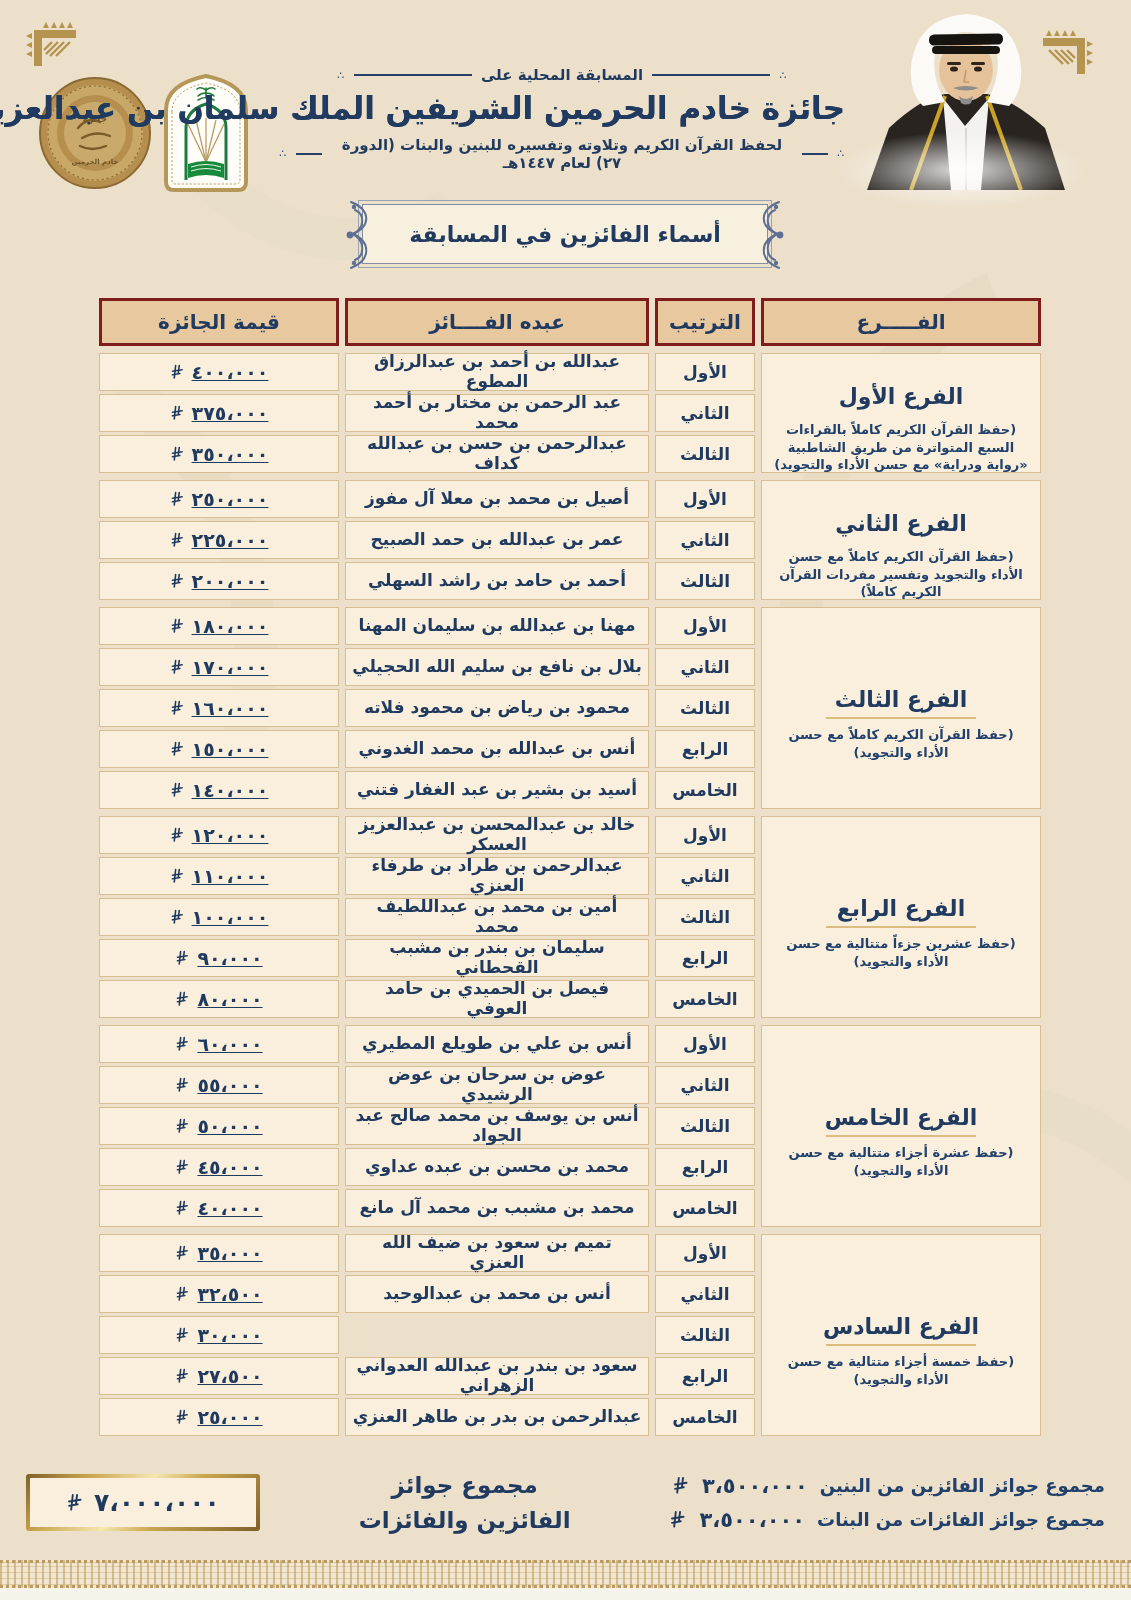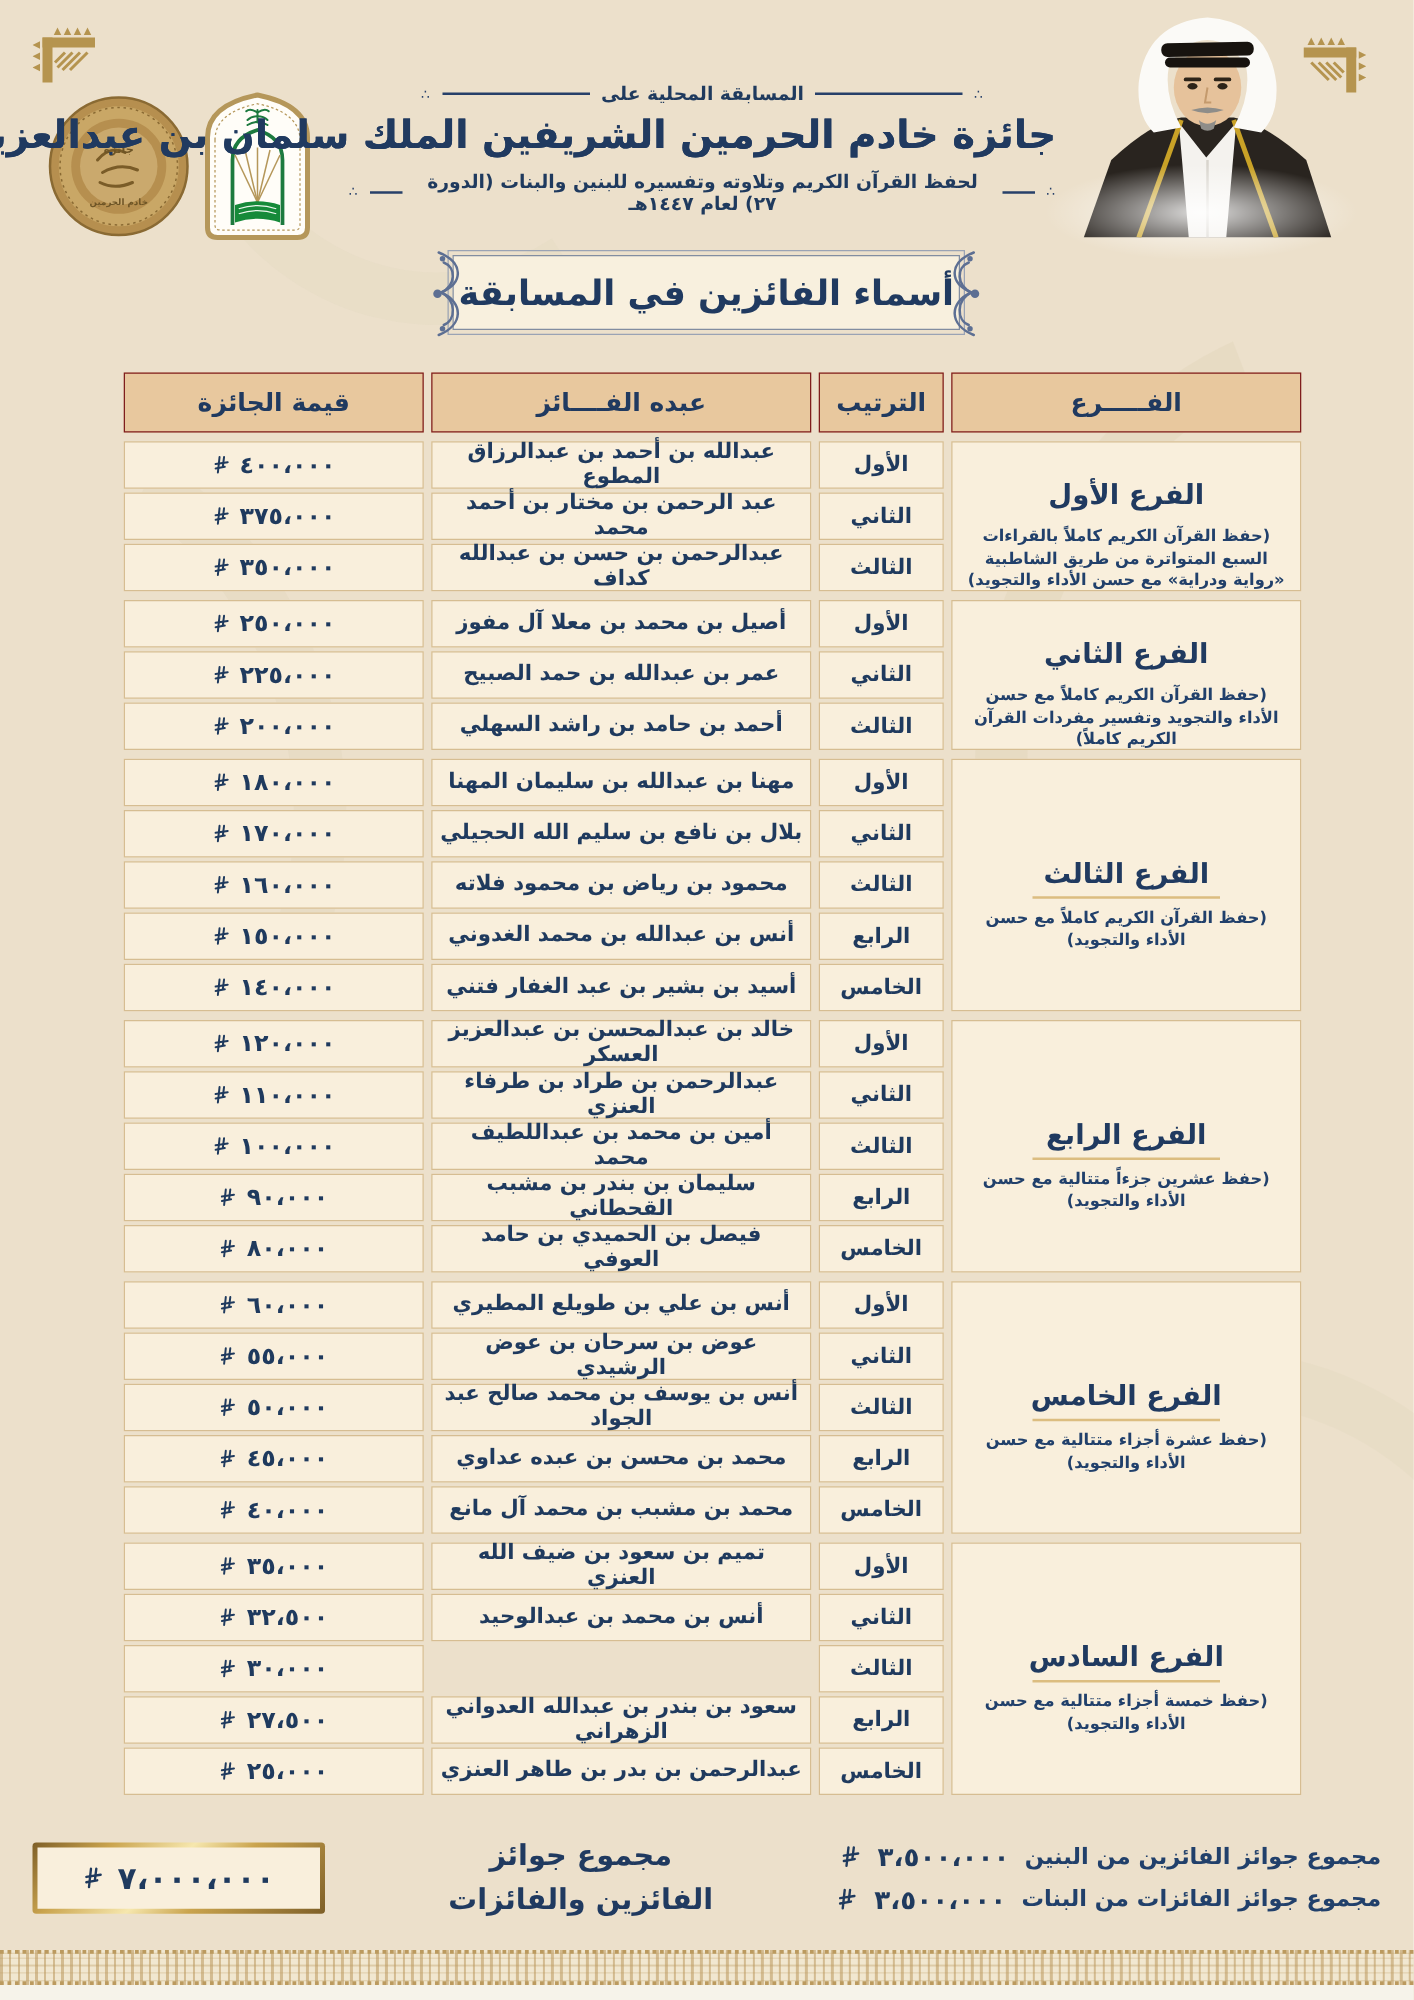--- a/index.html
+++ b/index.html
@@ -41,46 +41,46 @@
   .kicker-text{ font-size:15px; font-weight:bold; color:#1f3a5e; }
   .main-title{ font-size:31px; font-weight:bold; color:#203a60; line-height:1.35; margin-top:4px;
                white-space:nowrap; text-shadow:0 0 .4px #203a60; }
   .subtitle-row{ margin-top:6px; }
   .subtitle-text{ font-size:15px; font-weight:bold; color:#1f3a5e; }
 
   
   .banner{ position:absolute; top:204px; right:363px; width:406px; height:60px;
     background:#f8f0de; border:1.4px solid #828da0; outline:1.2px solid #9aa3b4; outline-offset:3px;
     display:flex; align-items:center; justify-content:center; }
-  .banner-title{ font-size:28px; font-weight:bold; color:#203a60; }
+  .banner-title{ font-size:22px; font-weight:bold; color:#203a60; }
   .flourish{ position:absolute; top:-7px; width:40px; height:74px; color:#5d6f93; }
   .flourish.right{ right:-22px; }
   .flourish.left{ left:-22px; transform:scaleX(-1); }
 
   
   .table{ position:absolute; top:298px; right:90px; width:950px; }
   .thead, .section{
     display:grid;
     grid-template-columns:280px 100px 304px 240px; 
     column-gap:6px;
   }
   .thead{ margin-bottom:7px; }
-  .th{ height:48px; background:#e8c89e; border:1px solid #7f1d1d;
+  .th{ height:48px; background:#e8c89e; border:3px solid #7f1d1d;
        display:flex; align-items:center; justify-content:center;
        font-size:20px; font-weight:bold; color:#203a60; }
   .section{ grid-auto-rows:38px; row-gap:3px; margin-bottom:7px; }
   .cell{ background:#f9efdc; border:1px solid #d6bd92; display:flex; align-items:center; justify-content:center; }
   .cell-branch{ grid-column:1; flex-direction:column; padding:4px 10px; text-align:center; }
   .cell-rank{ grid-column:2; font-size:17px; font-weight:bold; }
   .cell-name{ grid-column:3; font-size:17px; font-weight:bold; padding:0 6px; text-align:center; line-height:1.15; }
   .cell-prize{ grid-column:4; gap:7px; }
   .branch-title{ font-size:22px; font-weight:bold; color:#203a60;margin-top:32px; }
   .branch-underline{ width:58%; height:2px; background:#dcbd80; margin:5px auto 7px; }
   .branch-desc{ font-size:13px; font-weight:bold; line-height:1.38; color:#21406b; }
-  .prize-value{ font-size:19px; font-weight:bold; letter-spacing:2px; }
+  .prize-value{ font-size:19px; font-weight:bold; letter-spacing:2px;text-decoration:underline; }
   .riyal{ width:15px; height:16px; color:#1f3a5e; flex:0 0 auto; }
 
   
   .footer{ position:absolute; top:1468px; right:26px; left:26px;
            display:flex; align-items:center; justify-content:space-between; }
   .totals-list{ display:flex; flex-direction:column; gap:10px; }
   .total-line{ display:flex; align-items:center; gap:12px; }
   .total-label{ font-size:18px; font-weight:bold; color:#21406b; }
   .total-value{ font-size:21px; font-weight:bold; letter-spacing:3px; color:#1f3a5e; }
   .riyal.big{ width:18px; height:19px; }

